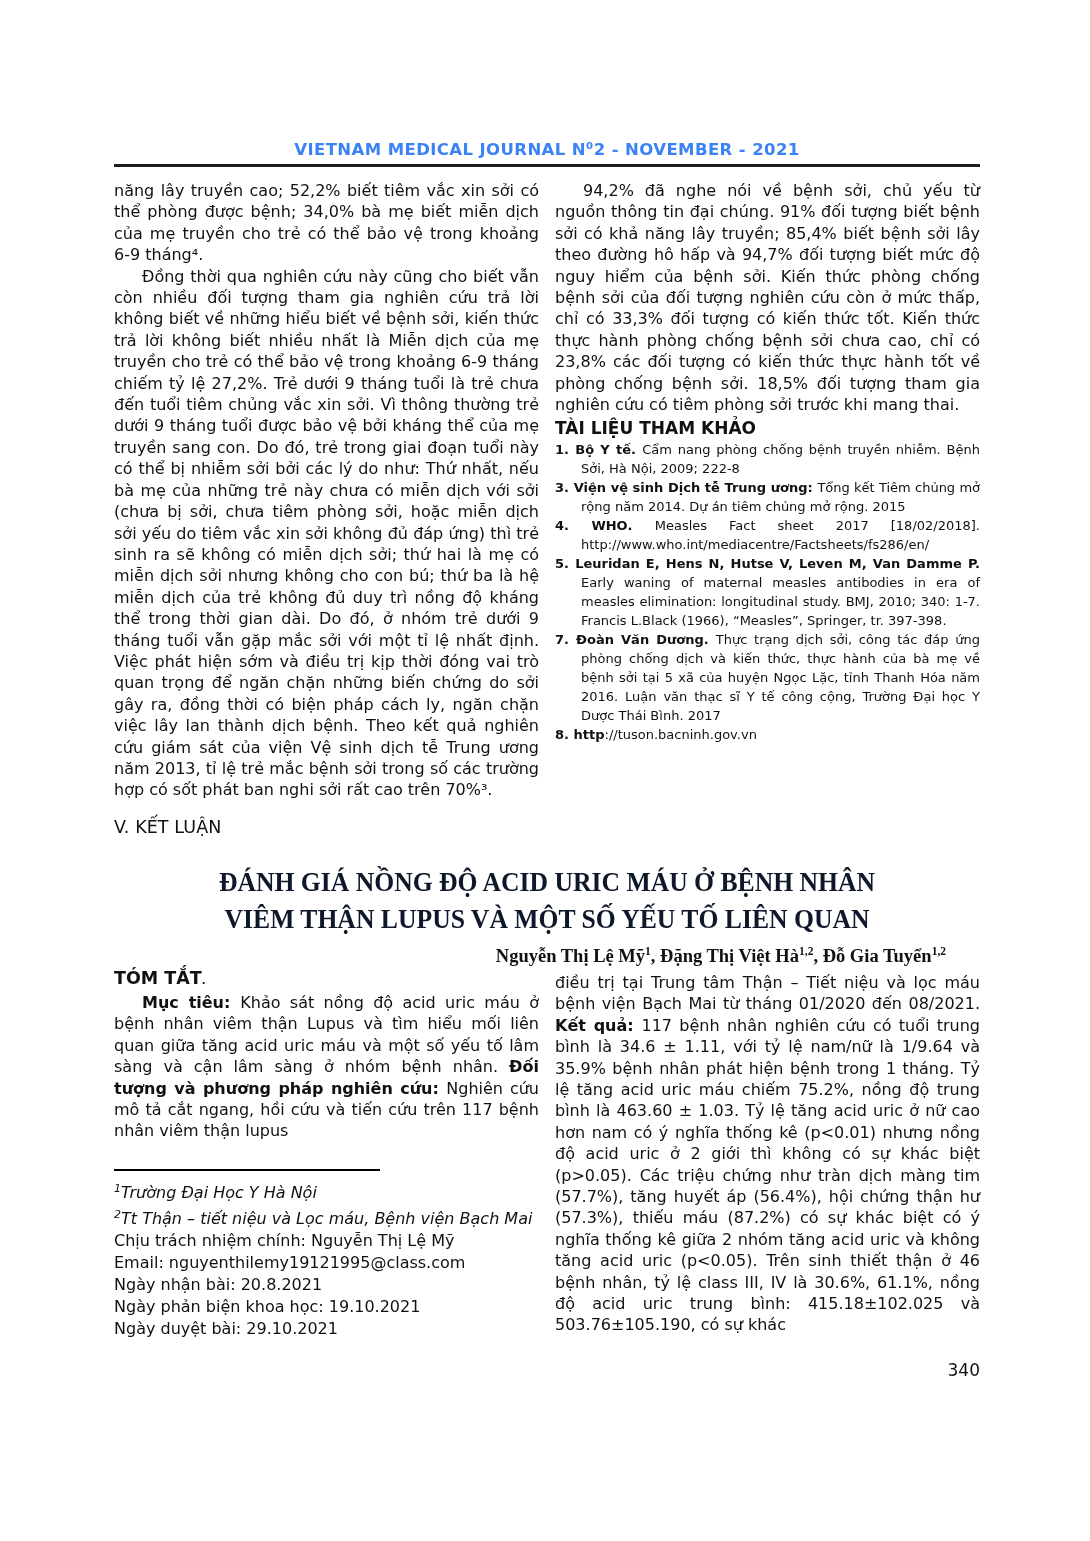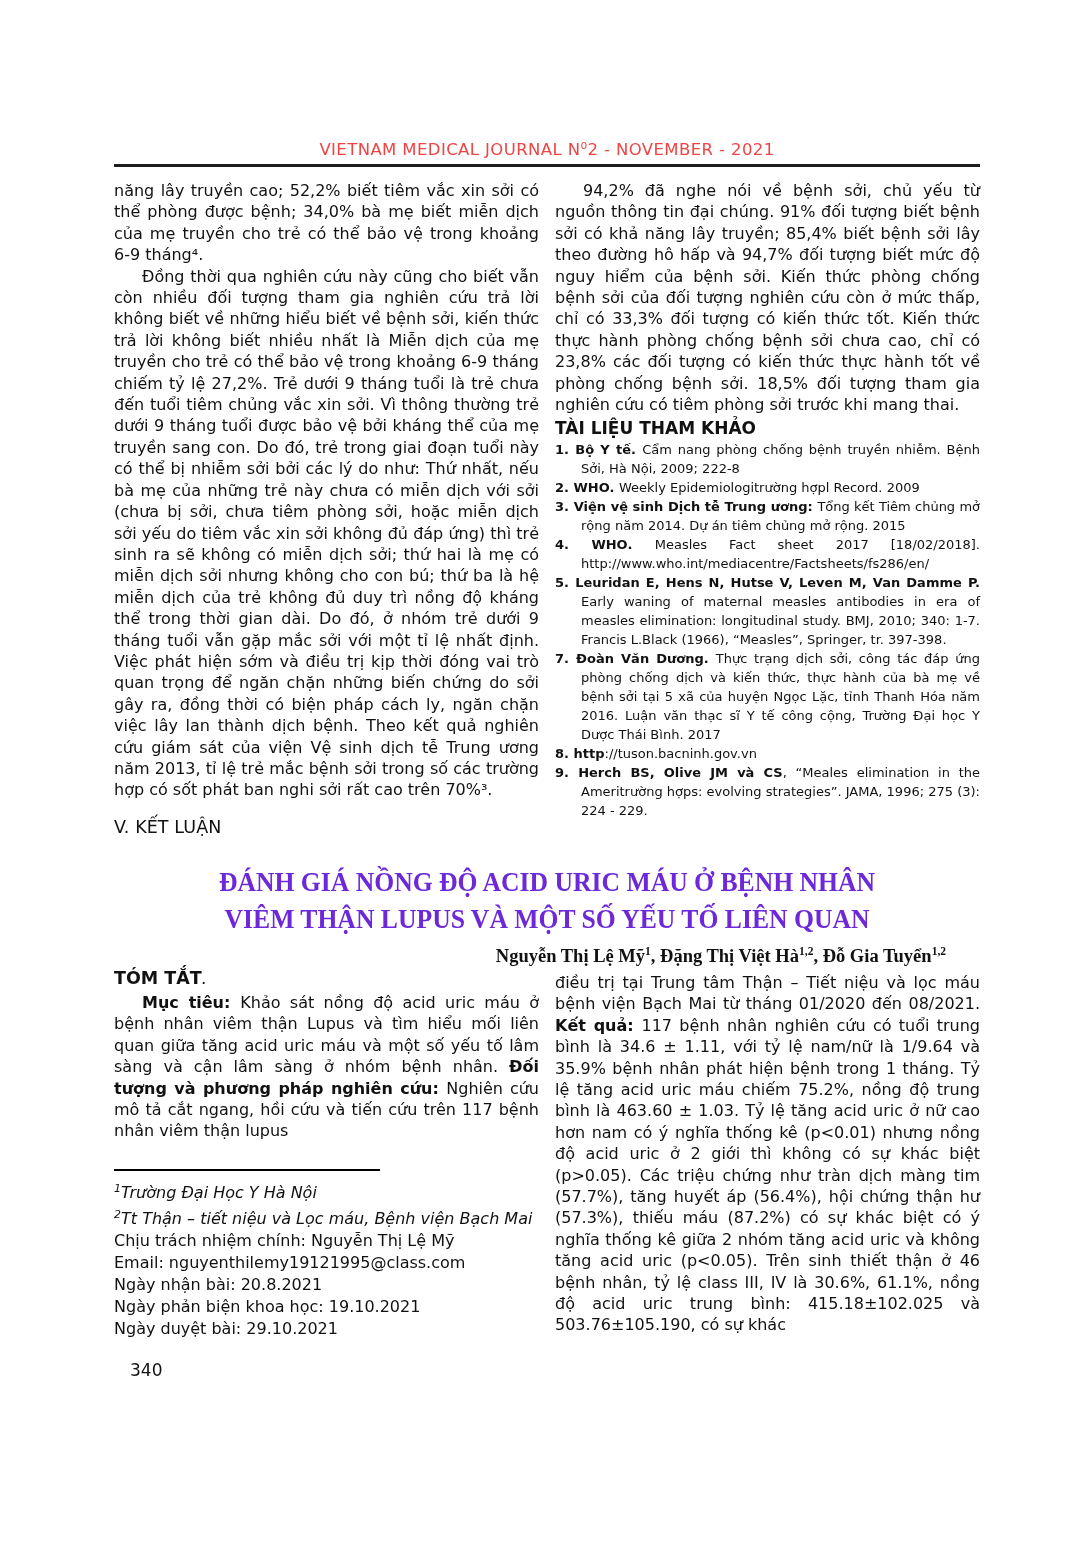--- a/index.html
+++ b/index.html
@@ -7,22 +7,22 @@
   body {
     width:1090px; height:1541px;
     font-family:"DejaVu Sans", sans-serif;
     color:#111;
     position:relative;
   }
   .page { padding:140px 110px 0 114px; }
 
   .running-head {
     text-align:center;
-    font-size:16.5px; font-weight:normal; letter-spacing:0.4px;
-    color:#ef4444;
+    font-size:16.5px; font-weight:bold; letter-spacing:0.4px;
+    color:#3b82f6;
   }
   .head-rule { border-bottom:3px solid #1c1c1c; margin-top:5px; }
 
   .two-col { display:flex; gap:16px; }
   .col { flex:1 1 0; min-width:0; }
 
   .article1 { margin-top:13px; }
   .body-p {
     font-size:16px; line-height:21.4px; text-align:justify;
     text-indent:28px;
@@ -35,21 +35,21 @@
   }
   .refs-heading { font-size:17px; font-weight:bold; margin-top:3px; margin-bottom:2px; }
 
   .refs { font-size:13px; line-height:19px; text-align:justify; }
   .ref { padding-left:26px; text-indent:-26px; }
   .ref-num, .ref-bold { font-weight:bold; }
 
   .article2-title {
     margin-top:27px; text-align:center;
     font-family:"Liberation Serif", serif; font-weight:bold;
-    font-size:27px; line-height:37px; color:#6d28d9;
+    font-size:27px; line-height:37px; color:#0f172a;
   }
   .article2-title .tline { transform:scaleX(0.95); transform-origin:center; }
 
   .authors {
     margin-top:7px; text-align:right; padding-right:34px;
     font-family:"Liberation Serif", serif; font-weight:bold; font-size:18.5px;
   }
   .authors sup { font-size:11.5px; }
 
   .abstract-row { margin-top:1px; }
@@ -58,21 +58,21 @@
   .abstract-p { margin-top:4px; font-size:16px; line-height:21.4px; }
   .abstract-p b { font-weight:bold; }
 
   .footnote-rule {
     width:266px; border-top:2px solid #000; margin-top:27px;
   }
   .footnotes { margin-top:7px; font-size:16px; line-height:22px; }
   .fn-italic { font-style:italic; }
   .footnotes sup { font-size:11px; }
 
-  .page-number { margin-top:20px; padding-left:16px; font-size:17px; }
+  .page-number { margin-top:20px; padding-left:16px; font-size:17px;text-align:right; }
 </style>
 </head>
 <body>
 
 <div class="page">
 
   <div class="running-head">
     <span>VIETNAM MEDICAL JOURNAL N⁰2 - NOVEMBER - 2021</span>
   </div>
   <div class="head-rule"></div>
@@ -81,27 +81,25 @@
     <div class="col">
       <p class="body-p noindent">năng lây truyền cao; 52,2% biết tiêm vắc xin sởi có thể phòng được bệnh; 34,0% bà mẹ biết miễn dịch của mẹ truyền cho trẻ có thể bảo vệ trong khoảng 6-9 tháng⁴.</p>
       <p class="body-p">Đồng thời qua nghiên cứu này cũng cho biết vẫn còn nhiều đối tượng tham gia nghiên cứu trả lời không biết về những hiểu biết về bệnh sởi, kiến thức trả lời không biết nhiều nhất là Miễn dịch của mẹ truyền cho trẻ có thể bảo vệ trong khoảng 6-9 tháng chiếm tỷ lệ 27,2%. Trẻ dưới 9 tháng tuổi là trẻ chưa đến tuổi tiêm chủng vắc xin sởi. Vì thông thường trẻ dưới 9 tháng tuổi được bảo vệ bởi kháng thể của mẹ truyền sang con. Do đó, trẻ trong giai đoạn tuổi này có thể bị nhiễm sởi bởi các lý do như: Thứ nhất, nếu bà mẹ của những trẻ này chưa có miễn dịch với sởi (chưa bị sởi, chưa tiêm phòng sởi, hoặc miễn dịch sởi yếu do tiêm vắc xin sởi không đủ đáp ứng) thì trẻ sinh ra sẽ không có miễn dịch sởi; thứ hai là mẹ có miễn dịch sởi nhưng không cho con bú; thứ ba là hệ miễn dịch của trẻ không đủ duy trì nồng độ kháng thể trong thời gian dài. Do đó, ở nhóm trẻ dưới 9 tháng tuổi vẫn gặp mắc sởi với một tỉ lệ nhất định. Việc phát hiện sớm và điều trị kịp thời đóng vai trò quan trọng để ngăn chặn những biến chứng do sởi gây ra, đồng thời có biện pháp cách ly, ngăn chặn việc lây lan thành dịch bệnh. Theo kết quả nghiên cứu giám sát của viện Vệ sinh dịch tễ Trung ương năm 2013, tỉ lệ trẻ mắc bệnh sởi trong số các trường hợp có sốt phát ban nghi sởi rất cao trên 70%³.</p>
       <h3 class="sec-heading">V. KẾT LUẬN</h3>
     </div>
     <div class="col">
       <p class="body-p">94,2% đã nghe nói về bệnh sởi, chủ yếu từ nguồn thông tin đại chúng. 91% đối tượng biết bệnh sởi có khả năng lây truyền; 85,4% biết bệnh sởi lây theo đường hô hấp và 94,7% đối tượng biết mức độ nguy hiểm của bệnh sởi. Kiến thức phòng chống bệnh sởi của đối tượng nghiên cứu còn ở mức thấp, chỉ có 33,3% đối tượng có kiến thức tốt. Kiến thức thực hành phòng chống bệnh sởi chưa cao, chỉ có 23,8% các đối tượng có kiến thức thực hành tốt về phòng chống bệnh sởi. 18,5% đối tượng tham gia nghiên cứu có tiêm phòng sởi trước khi mang thai.</p>
       <h3 class="refs-heading">TÀI LIỆU THAM KHẢO</h3>
       <div class="refs">
         <div class="ref"><span class="ref-num">1. </span><span class="ref-bold">Bộ Y tế. </span><span>Cẩm nang phòng chống bệnh truyền nhiễm. Bệnh Sởi, Hà Nội, 2009; 222-8</span></div>
-        <div class="ref"><span class="ref-num">2. </span><span class="ref-bold">WHO. </span><span>Weekly Epidemiologitrường hợpl Record. 2009</span></div>
         <div class="ref"><span class="ref-num">3. </span><span class="ref-bold">Viện vệ sinh Dịch tễ Trung ương: </span><span>Tổng kết Tiêm chủng mở rộng năm 2014. Dự án tiêm chủng mở rộng. 2015</span></div>
         <div class="ref"><span class="ref-num">4. </span><span class="ref-bold">WHO. </span><span>Measles Fact sheet 2017 [18/02/2018]. http://www.who.int/mediacentre/Factsheets/fs286/en/</span></div>
         <div class="ref"><span class="ref-num">5. </span><span class="ref-bold">Leuridan E, Hens N, Hutse V, Leven M, Van Damme P. </span><span>Early waning of maternal measles antibodies in era of measles elimination: longitudinal study. BMJ, 2010; 340: 1-7. Francis L.Black (1966), “Measles”, Springer, tr. 397-398.</span></div>
         <div class="ref"><span class="ref-num">7. </span><span class="ref-bold">Đoàn Văn Dương. </span><span>Thực trạng dịch sởi, công tác đáp ứng phòng chống dịch và kiến thức, thực hành của bà mẹ về bệnh sởi tại 5 xã của huyện Ngọc Lặc, tỉnh Thanh Hóa năm 2016. Luận văn thạc sĩ Y tế công cộng, Trường Đại học Y Dược Thái Bình. 2017</span></div>
         <div class="ref"><span class="ref-num">8. </span><span class="ref-bold">http</span><span>://tuson.bacninh.gov.vn</span></div>
-        <div class="ref"><span class="ref-num">9. </span><span class="ref-bold">Herch BS, Olive JM và CS</span><span>, “Meales elimination in the Ameritrường hợps: evolving strategies”. JAMA, 1996; 275 (3): 224 - 229.</span></div>
       </div>
     </div>
   </div>
 
   <div class="article2-title">
     <div class="tline">ĐÁNH GIÁ NỒNG ĐỘ ACID URIC MÁU Ở BỆNH NHÂN</div>
     <div class="tline">VIÊM THẬN LUPUS VÀ MỘT SỐ YẾU TỐ LIÊN QUAN</div>
   </div>
 
   <div class="authors"><span>Nguyễn Thị Lệ Mỹ</span><sup>1</sup><span>, Đặng Thị Việt Hà</span><sup>1,2</sup><span>, Đỗ Gia Tuyển</span><sup>1,2</sup></div>

